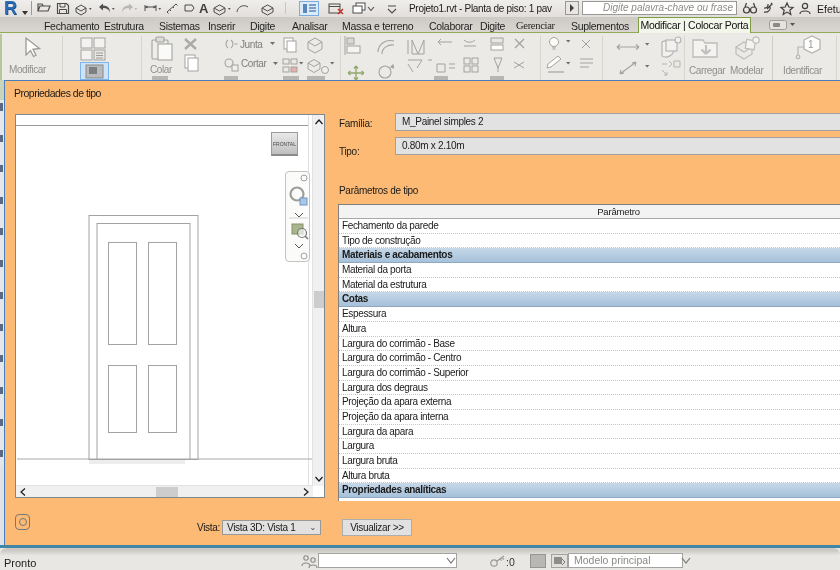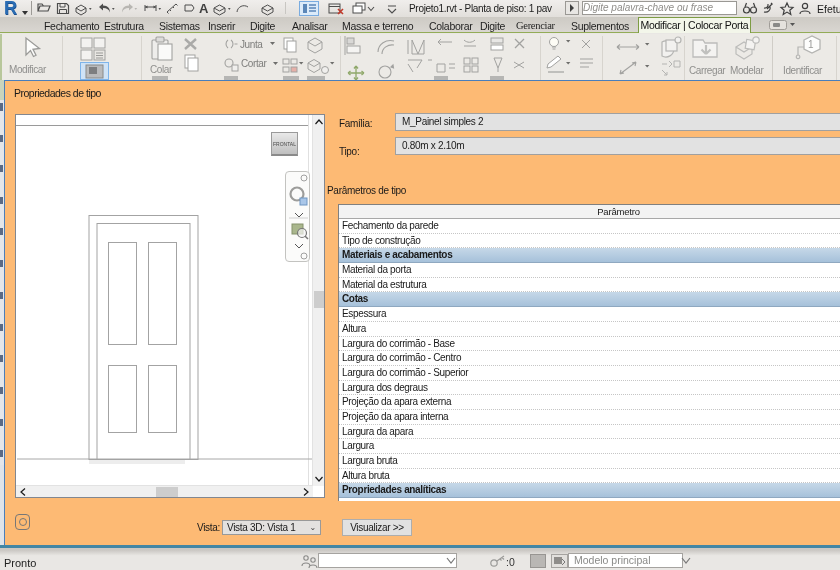--- a/index.html
+++ b/index.html
@@ -9,21 +9,21 @@
   .abs { position:absolute; }
 
   
   #titlebar { position:absolute; left:0; top:0; width:840px; height:17px;
     background:linear-gradient(#f0eeec,#e2dfdb); }
   #rlogo { position:absolute; left:4px; top:-2px; font-weight:bold; font-size:18px;
     color:#2a6cb3; text-shadow:0.5px 0.5px 0 #1a4f8f; }
   .caret { position:absolute; top:6px; width:0; height:0; border-left:3px solid transparent; border-right:3px solid transparent; border-top:4px solid #555; }
   #apptitle { position:absolute; left:409px; top:2.5px; white-space:nowrap; font-size:10px; letter-spacing:-0.3px; color:#1c1c1c; }
   #searchbox { position:absolute; left:582px; top:1px; width:155px; height:14px; background:#fff;
-    border:1px solid #9a9894; color:#8f8d89; font-style:italic; font-size:10px; line-height:12px; padding-left:0; }
+    border:1px solid #9a9894; color:#8f8d89; font-style:italic; font-size:10px; line-height:12px; padding-left:20px; }
   #gobtn { position:absolute; left:565px; top:1px; width:14px; height:14px; background:#e8e6e3; border:1px solid #9a9894; }
   #efetua { position:absolute; left:817px; top:3px; font-size:10.5px; color:#1c1c1c; }
 
   
   #tabbar { position:absolute; left:0; top:17px; width:840px; height:16px;
     background:linear-gradient(#cdcac4,#d9d6d1); border-bottom:1px solid #93ac57; }
   .tab { position:absolute; top:2px; height:14px; line-height:14px; font-size:10.5px; letter-spacing:-0.3px; color:#1f1f1f; white-space:nowrap; }
   #activetab { position:absolute; top:0px; height:16px; line-height:15px; background:#f3f6ea;
     border:1px solid #7d9c44; border-bottom:none; font-size:10.5px; letter-spacing:-0.3px; color:#111; text-align:center; white-space:nowrap; }
 
@@ -67,21 +67,21 @@
   
   #ptable { position:absolute; left:333px; top:123px; width:560px; height:297px; border-left:1px solid #808080; border-top:1px solid #808080; background:#fff; }
   .th { height:14px; background:#f3f3f3; border-bottom:1px solid #a8a8a8; text-align:center; font-size:9.5px; letter-spacing:-0.2px; line-height:14px; color:#1a1a1a; }
   .trow { height:14.7px; border-bottom:1px dotted #c6c6c6; font-size:10px; line-height:14px; padding-left:3px; letter-spacing:-0.35px; white-space:nowrap; overflow:hidden; }
   .tsec { height:14.7px; background:linear-gradient(#c6d8e8,#a6c1da); border-bottom:1px solid #8fa8c0; font-weight:bold; font-size:10px; line-height:14.5px; padding-left:3px; letter-spacing:-0.35px; }
 
   
   #fragrow { position:absolute; left:0; top:543px; width:840px; height:3px; }
   #tealline { position:absolute; left:0; top:545px; width:840px; height:3px; background:#4286a5; }
   #statusbar { position:absolute; left:0; top:548px; width:840px; height:22px;
-    background:linear-gradient(#cbc8c4 0%,#cbc8c4 10%,#e9e7e4 35%,#e9e7e4 100%); }
+    background:linear-gradient(#cbc8c4 0%,#cbc8c4 10%,#e9e7e4 35%,#e9e7e4 100%);border-radius:7px; }
 </style>
 </head>
 <body>
 <div id="app">
 
   <div id="titlebar">
     <div id="rlogo">R</div>
     <div class="caret" style="left:22px; top:11px; border-top-color:#333;"></div>
     <div style="position:absolute; left:31px; top:1px; width:1px; height:14px; background:#9c9a96;"></div>
     <svg width="410" height="17" style="position:absolute;left:0;top:0;">
@@ -428,21 +428,21 @@
 
     <div id="eyebtn"></div>
     <div id="vistalabel">Vista:</div>
     <div id="vistacombo">Vista 3D: Vista 1<span style="position:absolute;right:4px;top:0;color:#444;font-size:8px;">⌄</span></div>
     <div id="visualizarbtn">Visualizar &gt;&gt;</div>
 
     <div class="fldlabel" style="left:334px; top:37px;">Família:</div>
     <div class="combo" style="top:32px;">M_Painel simples 2</div>
     <div class="fldlabel" style="left:334px; top:65px;">Tipo:</div>
     <div class="combo" style="top:56px;">0.80m x 2.10m</div>
-    <div class="fldlabel" style="left:322px; top:104px;">Parâmetros de tipo</div>
+    <div class="fldlabel" style="left:334px; top:104px;">Parâmetros de tipo</div>
 
     <div id="ptable">
       <div class="th">Parâmetro</div>
       <div class="trow">Fechamento da parede</div>
       <div class="trow">Tipo de construção</div>
       <div class="tsec">Materiais e acabamentos</div>
       <div class="trow">Material da porta</div>
       <div class="trow">Material da estrutura</div>
       <div class="tsec">Cotas</div>
       <div class="trow">Espessura</div>

